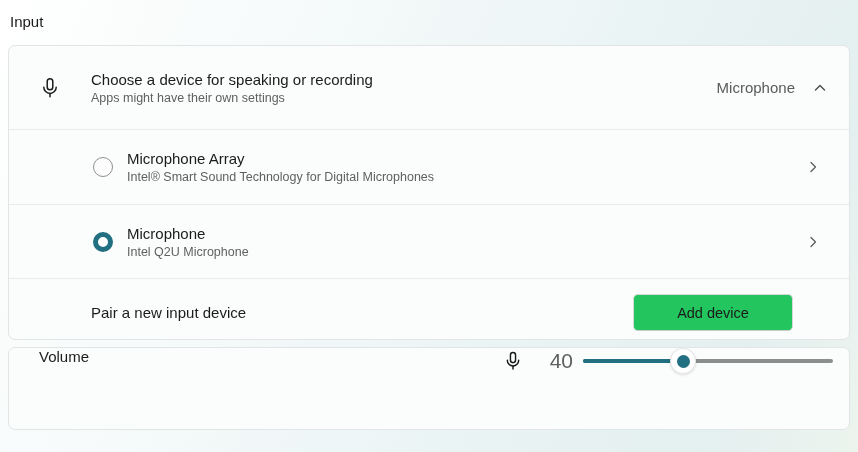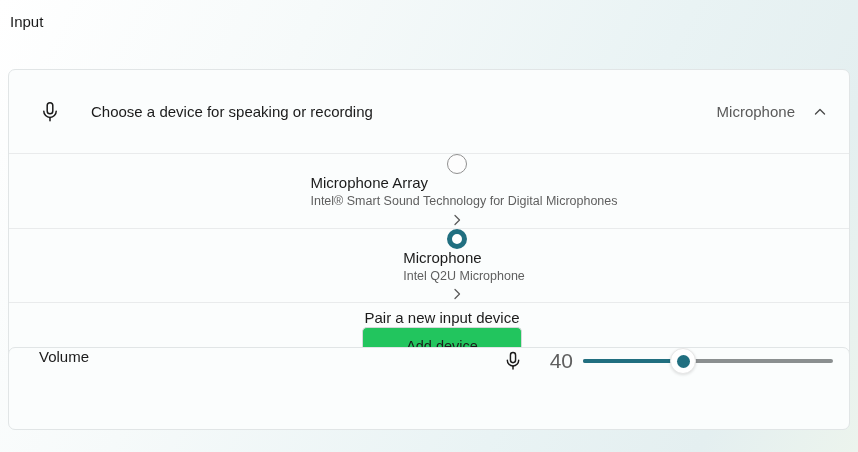--- a/index.html
+++ b/index.html
@@ -15,25 +15,25 @@
     position: absolute; left: 10px; top: 13px;
     font-size: 15px; font-weight: 400; color: #1a1a1a;
   }
   .card {
     position: absolute; left: 8px; width: 842px;
     background: #fbfdfd;
     border: 1px solid #e1e5e6;
     border-radius: 7px;
     overflow: hidden;
   }
-  .card1 { top: 45px; height: 295px; margin-top: 24px; }
+  .card1 { top: 45px; height: 295px; }
   .card2 { top: 347px; height: 83px; }
 
   .row { display: flex; align-items: center; }
-  .row + .row { border-top: 1px solid #e9ebec; flex-direction: column; }
+  .row + .row { border-top: 1px solid #e9ebec; }
   .row-header  { height: 83px; padding: 0 22px 0 28px; }
   .row-device  { height: 75px; padding: 0 14px 0 84px; }
   .row-device2 { height: 74px; }
   .row-pair    { height: 62px; padding: 6px 56px 0 82px; }
 
   .hdr-icon { width: 26px; height: 26px; flex: 0 0 26px; display: flex; align-items: center; justify-content: center; }
   .hdr-text { margin-left: 28px; flex: 1 1 auto; }
   .title-line { font-size: 15px; color: #1b1b1b; }
   .sub-line   { font-size: 12.5px; color: #5f5f5f; margin-top: 3px; }
 
@@ -96,20 +96,21 @@
   <div class="row row-header">
     <span class="hdr-icon">
       <svg width="24" height="24" viewBox="0 0 24 24" fill="none" stroke="#1b1b1b" stroke-width="1.5" stroke-linecap="round">
         <rect x="9.2" y="2.8" width="5.6" height="11" rx="2.8"></rect>
         <path d="M5.8 11.2 a6.2 6.2 0 0 0 12.4 0"></path>
         <path d="M12 17.6 v3.2"></path>
       </svg>
     </span>
     <span class="hdr-text">
       <div class="title-line">Choose a device for speaking or recording</div>
+      <div class="sub-line">Apps might have their own settings</div>
     </span>
     <span class="hdr-right">
       <span class="dropdown-value">Microphone</span>
       <span>
         <svg width="14" height="14" viewBox="0 0 14 14" fill="none" stroke="#4a4a4a" stroke-width="1.4" stroke-linecap="round" stroke-linejoin="round">
           <polyline points="2.5,9 7,4.5 11.5,9"></polyline>
         </svg>
       </span>
     </span>
   </div>

